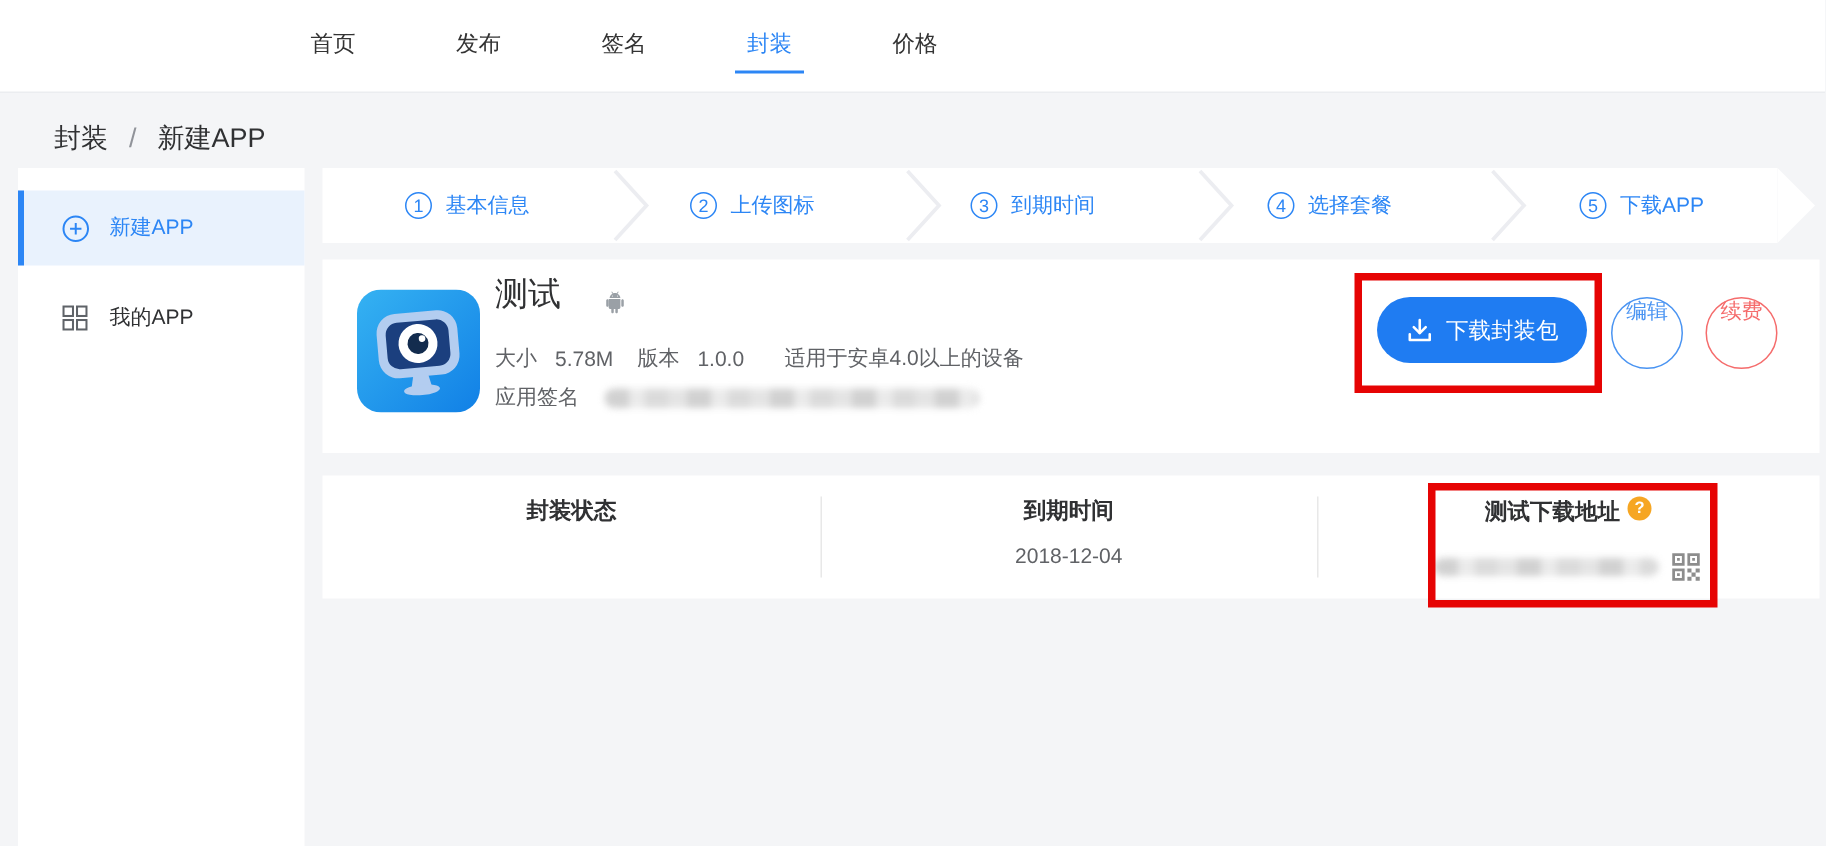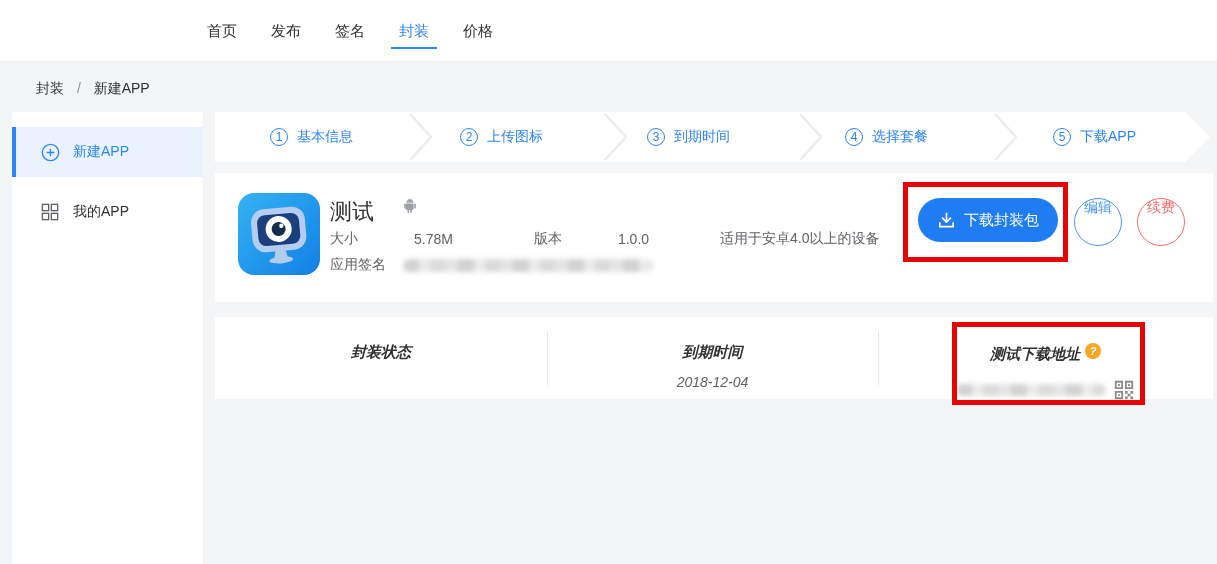--- a/index.html
+++ b/index.html
@@ -2,27 +2,27 @@
 <html><head>
 <meta charset="utf-8">
 <style>
   * { margin:0; padding:0; box-sizing:border-box; }
   html,body { background:#f4f5f7; }
   body { font-family:"Liberation Sans","DejaVu Sans",sans-serif; }
   .page { position:relative; width:1217px; height:564px; background:#f4f5f7; overflow:hidden; }
 
   
   .topnav { position:absolute; left:0; top:0; width:1217px; height:62px; background:#fff; border-bottom:1px solid #ebedf0; }
-  .tabs { position:absolute; left:207px; top:0; height:62px; display:flex; gap:34px; }
+  .tabs { position:absolute; left:207px; top:0; height:62px; display:flex; gap:67px;font-family:Liberation Mono, monospace; }
   .tab { position:relative; height:62px; line-height:62px; font-size:15px; color:#333; cursor:pointer; white-space:nowrap; }
   .tab.active { color:#2c86f5; }
   .tab.active::after { content:""; position:absolute; left:-8px; right:-8px; bottom:13px; height:2px; background:#2c86f5; }
 
   
-  .breadcrumb { position:absolute; left:36px; top:80px; font-size:14px; color:#303133; }
+  .breadcrumb { position:absolute; left:36px; top:80px; font-size:18px; color:#303133; }
   .breadcrumb .sep { color:#909399; margin:0 9px; }
 
   
   .sidebar { position:absolute; left:12px; top:112px; width:191px; height:452px; background:#fff; }
   .side-item { position:absolute; left:0; width:191px; height:50px; display:flex; align-items:center; padding-left:28px; gap:13px; font-size:14px; color:#303133; cursor:pointer; }
   .side-item.active { background:#e9f2fd; border-left:4px solid #2c86f5; padding-left:24px; color:#2c86f5; }
   .side-item .ic { display:inline-flex; width:20px; height:20px; align-items:center; justify-content:center; }
 
   
   .stepsbar { position:absolute; left:215px; top:112px; width:998px; height:50px; }
@@ -31,46 +31,46 @@
   .step { position:absolute; top:0; height:50px; display:flex; align-items:center; gap:9px; color:#2c86f5; font-size:14px; }
   .step .num { width:18px; height:18px; border:1px solid #2c86f5; border-radius:50%; font-size:12px; line-height:16px; text-align:center; flex:0 0 auto; }
   .chev { position:absolute; top:0; }
 
   
   .card { position:absolute; left:215px; top:173px; width:998px; height:129px; background:#fff; }
   .statuspanel { position:absolute; left:215px; top:317px; width:998px; height:82px; background:#fff; overflow:visible; }
 
   
   .appicon { position:absolute; left:23px; top:20px; width:82px; height:82px; }
-  .name-row { position:absolute; left:115px; top:24px; display:flex; align-items:flex-start; gap:27px; }
+  .name-row { position:absolute; left:115px; top:8px; display:flex; align-items:flex-end; gap:27px; }
   .app-name { font-size:22px; color:#303133; }
-  .detail-row { position:absolute; left:115px; top:57px; display:flex; align-items:center; font-size:14px; color:#606266; white-space:nowrap;gap:44px; }
+  .detail-row { position:absolute; left:115px; top:57px; display:flex; align-items:center; font-size:14px; color:#606266; white-space:nowrap; }
   .detail-row .lbl { margin-right:12px; }
-  .detail-row .g1 { margin-right:37px; }
+  .detail-row .g1 { margin-right:16px; }
   .detail-row .g2 { margin-right:27px; }
   .sig-row { position:absolute; left:115px; top:83px; display:flex; align-items:center; font-size:14px; color:#606266; }
   .blurbar { height:13px; border-radius:7px; margin-left:17px;
              background:repeating-linear-gradient(90deg,#c6c6c6 0 16px,#e6e6e6 16px 27px,#d2d2d2 27px 42px,#dedede 42px 55px);
              filter:blur(2.5px); opacity:.8; }
   .sig-blur { width:250px; }
 
   .btn-download { position:absolute; left:703px; top:25px; width:140px; height:44px; border:none; border-radius:22px;
                   background:#1f7cf2; color:#fff; font-size:15px; font-family:inherit;
                   display:flex; align-items:center; justify-content:center; gap:8px; cursor:pointer; }
   .btn-circle { position:absolute; top:25px; width:48px; height:48px; border-radius:50%; background:#fff; font-size:14px; font-family:inherit;
                 display:flex; align-items:flex-start; justify-content:center; cursor:pointer; }
   .btn-edit { left:859px; border:1px solid #4a94f2; color:#4a94f2; }
   .btn-renew { left:922px; border:1px solid #f56c6c; color:#f56c6c; }
 
   .redbox { position:absolute; border:5px solid #e60404; pointer-events:none; }
   .redbox-1 { left:688px; top:9px; width:165px; height:80px; }
   .redbox-2 { left:737px; top:5px; width:193px; height:83px; }
 
   
-  .scol { position:absolute; top:16px; height:82px; text-align:center;font-style:italic; }
+  .scol { position:absolute; top:4px; height:82px; text-align:center; }
   .scol .hdr { position:absolute; left:0; right:0; top:10px; font-size:15px; font-weight:bold; color:#303133; }
   .scol .val { position:absolute; left:0; right:0; top:41px; font-size:14px; color:#606266; }
   .sdiv { position:absolute; top:14px; width:1px; height:54px; background:#e8e8e8; }
   .help-badge { display:inline-block; width:16px; height:16px; margin-left:5px; border-radius:50%; background:#f6a623; color:#fff;
                 font-size:11px; font-weight:bold; line-height:16px; text-align:center; vertical-align:4px; }
   .dl-row { position:absolute; left:0; right:0; top:46px; display:flex; align-items:center; justify-content:center; gap:7px; }
   .url-blur { width:150px; height:12px; margin-left:0; }
 </style>
 </head>
 <body>

